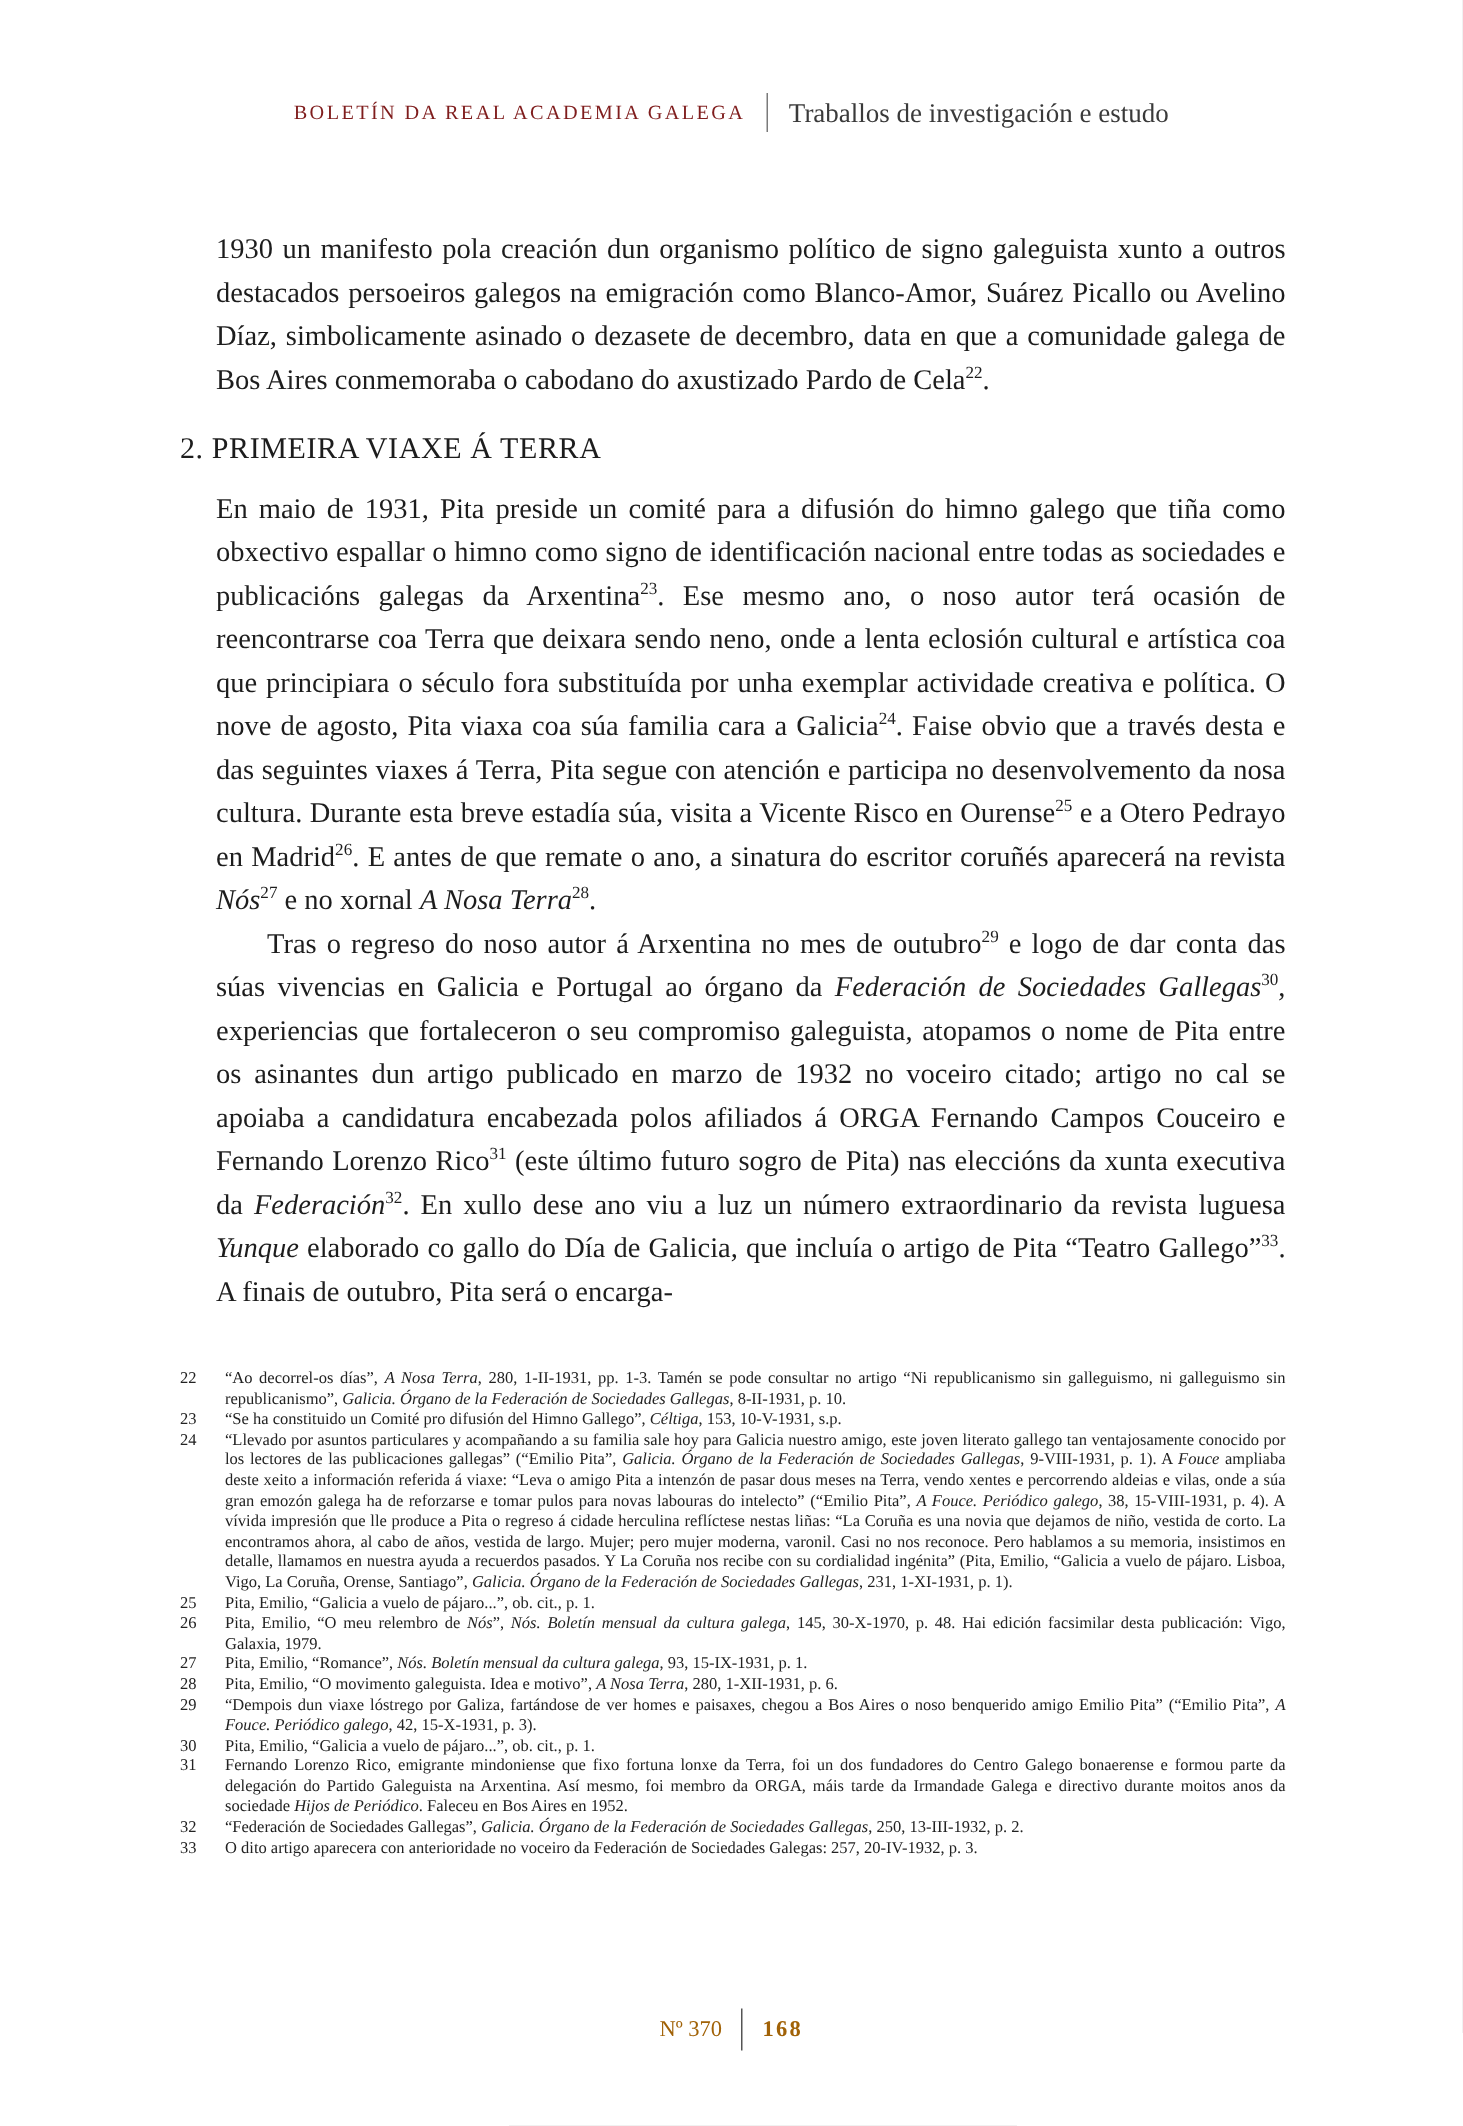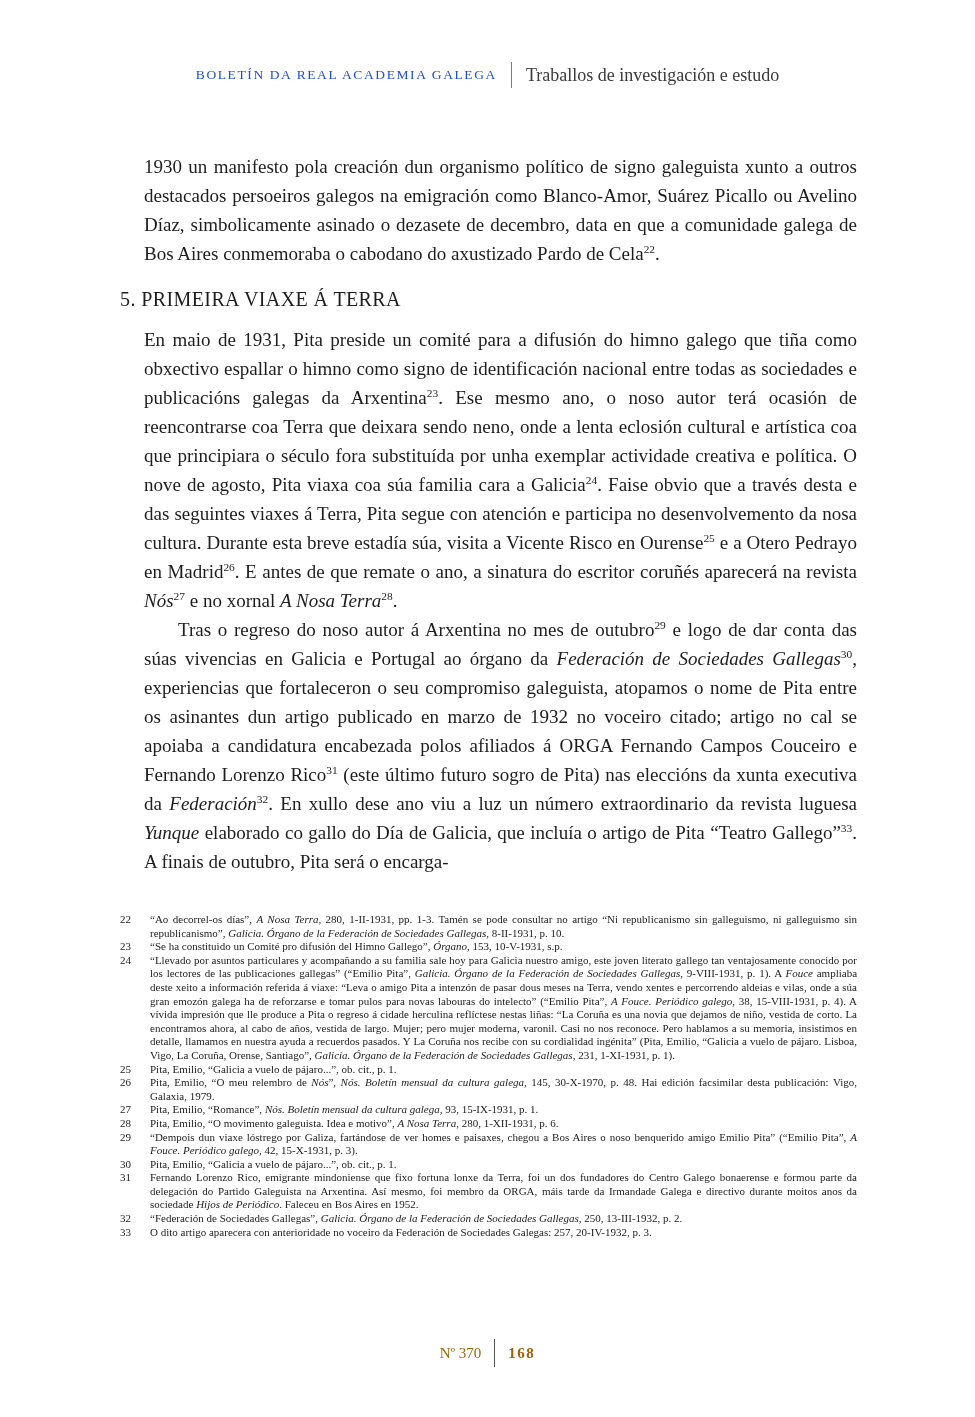--- a/index.html
+++ b/index.html
@@ -6,21 +6,21 @@
   html,body { background:#e8e8e8; }
   .page {
     width:975px; height:1417px; margin:0 auto; position:relative;
     background:#ffffff; font-family:"Liberation Serif", serif; color:#1d1d1d;
     overflow:hidden;
   }
   .page-header {
     position:absolute; top:62px; left:0; width:100%;
     display:flex; justify-content:center; align-items:center; gap:14px;
   }
-  .header-left { font-size:13.5px; letter-spacing:1.6px; color:#1d4ed8; white-space:nowrap; }
+  .header-left { font-size:13.5px; letter-spacing:1.6px; color:#7f1d1d; white-space:nowrap; }
   .header-divider { width:1px; height:26px; background:#7a7a7a; }
   .header-right { font-size:18px; color:#3a3a3a; white-space:nowrap; }
 
   .body-content { position:absolute; top:152px; left:120px; width:737px; }
   .para { font-size:19px; line-height:29px; text-align:justify;margin-left:24px; }
   .para.indent { text-indent:34px; }
   .section-heading {
     font-size:20px; font-weight:normal; letter-spacing:0.4px;
     margin:20px 0 14px 0; color:#1d1d1d;
   }
@@ -45,33 +45,33 @@
 <div class="page">
 
   <header class="page-header">
     <span class="header-left">BOLETÍN DA REAL ACADEMIA GALEGA</span>
     <span class="header-divider"></span>
     <span class="header-right">Traballos de investigación e estudo</span>
   </header>
 
   <main class="body-content">
       <p class="para">1930 un manifesto pola creación dun organismo político de signo galeguista xunto a outros destacados persoeiros galegos na emigración como Blanco-Amor, Suárez Picallo ou Avelino Díaz, simbolicamente asinado o dezasete de decembro, data en que a comunidade galega de Bos Aires conmemoraba o cabodano do axustizado Pardo de Cela<sup>22</sup>.</p>
-      <h2 class="section-heading">5. PRIMEIRA VIAXE Á TERRA</h2>
+      <h2 class="section-heading">2. PRIMEIRA VIAXE Á TERRA</h2>
       <p class="para">En maio de 1931, Pita preside un comité para a difusión do himno galego que tiña como obxectivo espallar o himno como signo de identificación nacional entre todas as sociedades e publicacións galegas da Arxentina<sup>23</sup>. Ese mesmo ano, o noso autor terá ocasión de reencontrarse coa Terra que deixara sendo neno, onde a lenta eclosión cultural e artística coa que principiara o século fora substituída por unha exemplar actividade creativa e política. O nove de agosto, Pita viaxa coa súa familia cara a Galicia<sup>24</sup>. Faise obvio que a través desta e das seguintes viaxes á Terra, Pita segue con atención e participa no desenvolvemento da nosa cultura. Durante esta breve estadía súa, visita a Vicente Risco en Ourense<sup>25</sup> e a Otero Pedrayo en Madrid<sup>26</sup>. E antes de que remate o ano, a sinatura do escritor coruñés aparecerá na revista <i>Nós</i><sup>27</sup> e no xornal <i>A Nosa Terra</i><sup>28</sup>.</p>
       <p class="para indent">Tras o regreso do noso autor á Arxentina no mes de outubro<sup>29</sup> e logo de dar conta das súas vivencias en Galicia e Portugal ao órgano da <i>Federación de Sociedades Gallegas</i><sup>30</sup>, experiencias que fortaleceron o seu compromiso galeguista, atopamos o nome de Pita entre os asinantes dun artigo publicado en marzo de 1932 no voceiro citado; artigo no cal se apoiaba a candidatura encabezada polos afiliados á ORGA Fernando Campos Couceiro e Fernando Lorenzo Rico<sup>31</sup> (este último futuro sogro de Pita) nas eleccións da xunta executiva da <i>Federación</i><sup>32</sup>. En xullo dese ano viu a luz un número extraordinario da revista luguesa <i>Yunque</i> elaborado co gallo do Día de Galicia, que incluía o artigo de Pita “Teatro Gallego”<sup>33</sup>. A finais de outubro, Pita será o encarga-</p>
     </main>
 
   <section class="footnotes">
       <div class="fn">
         <span class="fn-num">22</span>
         <span class="fn-text">“Ao decorrel-os días”, <i>A Nosa Terra</i>, 280, 1-II-1931, pp. 1-3. Tamén se pode consultar no artigo “Ni republicanismo sin galleguismo, ni galleguismo sin republicanismo”, <i>Galicia. Órgano de la Federación de Sociedades Gallegas</i>, 8-II-1931, p. 10.</span>
       </div>
       <div class="fn">
         <span class="fn-num">23</span>
-        <span class="fn-text">“Se ha constituido un Comité pro difusión del Himno Gallego”, <i>Órgano</i>, 153, 10-V-1931, s.p.</span>
+        <span class="fn-text">“Se ha constituido un Comité pro difusión del Himno Gallego”, <i>Céltiga</i>, 153, 10-V-1931, s.p.</span>
       </div>
       <div class="fn">
         <span class="fn-num">24</span>
         <span class="fn-text">“Llevado por asuntos particulares y acompañando a su familia sale hoy para Galicia nuestro amigo, este joven literato gallego tan ventajosamente conocido por los lectores de las publicaciones gallegas” (“Emilio Pita”, <i>Galicia. Órgano de la Federación de Sociedades Gallegas</i>, 9-VIII-1931, p. 1). A <i>Fouce</i> ampliaba deste xeito a información referida á viaxe: “Leva o amigo Pita a intenzón de pasar dous meses na Terra, vendo xentes e percorrendo aldeias e vilas, onde a súa gran emozón galega ha de reforzarse e tomar pulos para novas labouras do intelecto” (“Emilio Pita”, <i>A Fouce. Periódico galego</i>, 38, 15-VIII-1931, p. 4). A vívida impresión que lle produce a Pita o regreso á cidade herculina reflíctese nestas liñas: “La Coruña es una novia que dejamos de niño, vestida de corto. La encontramos ahora, al cabo de años, vestida de largo. Mujer; pero mujer moderna, varonil. Casi no nos reconoce. Pero hablamos a su memoria, insistimos en detalle, llamamos en nuestra ayuda a recuerdos pasados. Y La Coruña nos recibe con su cordialidad ingénita” (Pita, Emilio, “Galicia a vuelo de pájaro. Lisboa, Vigo, La Coruña, Orense, Santiago”, <i>Galicia. Órgano de la Federación de Sociedades Gallegas</i>, 231, 1-XI-1931, p. 1).</span>
       </div>
       <div class="fn">
         <span class="fn-num">25</span>
         <span class="fn-text">Pita, Emilio, “Galicia a vuelo de pájaro...”, ob. cit., p. 1.</span>
       </div>
       <div class="fn">

